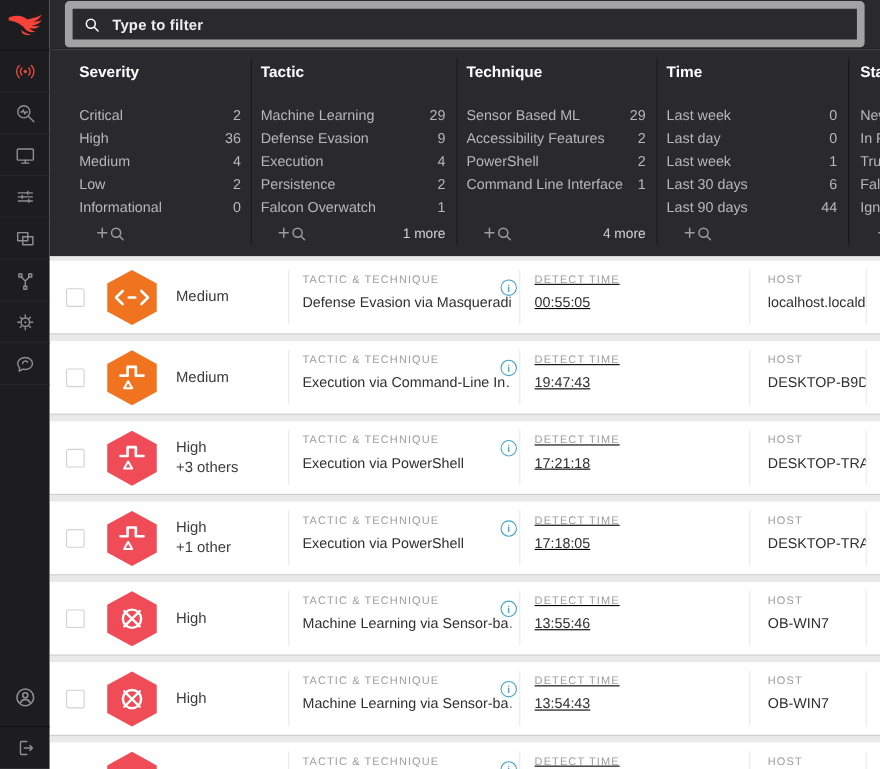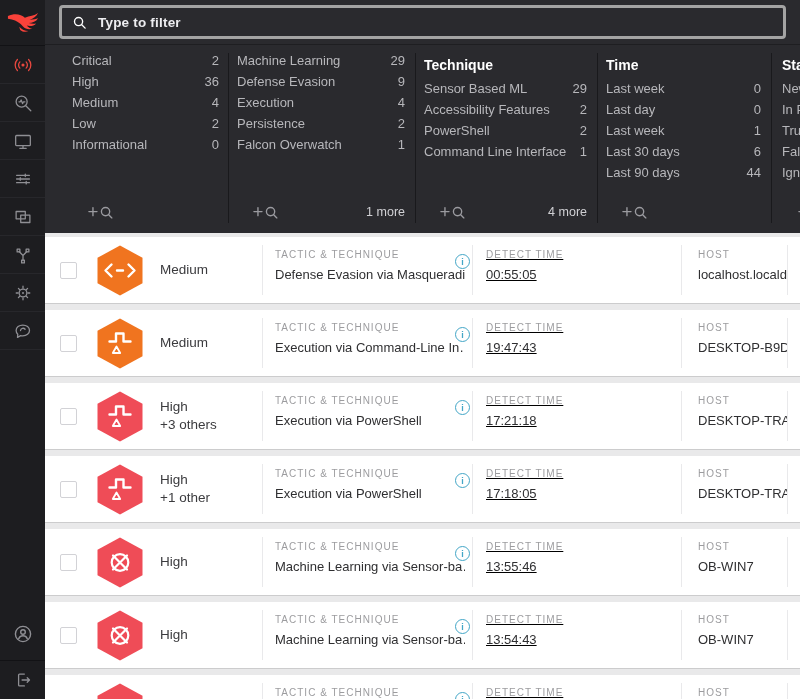--- a/index.html
+++ b/index.html
@@ -18,38 +18,38 @@
   .nav-item.active svg .dotfill{fill:#e8483f;}
   .side-spacer{flex:1;}
   .profile-cell{height:52px;min-height:52px;display:flex;align-items:center;justify-content:center;
                 border-bottom:1px solid #121215;cursor:pointer;}
   .signout-cell{height:38px;min-height:38px;display:flex;align-items:center;justify-content:center;cursor:pointer;}
   .profile-cell svg,.signout-cell svg{stroke:#8f8f94;fill:none;stroke-width:1.4;stroke-linecap:round;stroke-linejoin:round;}
 
   
   .topbar{position:absolute;left:45px;top:0;width:755px;height:45px;background:#2a2a2e;
           border-bottom:1px solid #1e1e21;display:flex;align-items:center;padding:0 14px;box-sizing:border-box;}
-  .searchbox{flex:1;height:28px;border:3px solid #a3a3a3;border-radius:4px;display:flex;
+  .searchbox{flex:1;height:28px;border:7px solid #a3a3a3;border-radius:4px;display:flex;
              align-items:center;padding:0 10px;gap:9px;}
   .searchbox input{flex:1;background:transparent;border:none;outline:none;color:#fff;
                    font-size:13.5px;font-weight:600;font-family:"Liberation Sans",sans-serif;}
   .searchbox input::placeholder{color:#ededf0;opacity:1;font-weight:600;letter-spacing:.2px;}
 
   
   .filters{position:absolute;left:45px;top:45px;width:755px;height:188px;background:#2a2a2e;overflow:hidden;}
   .fdiv{position:absolute;top:8px;bottom:10px;width:1px;background:#19191c;}
   .fd1{left:183px;}.fd2{left:370px;}.fd3{left:552px;}.fd4{left:726px;}
   .fcol{position:absolute;top:0;height:100%;}
   .fcol.c0{left:27px;width:147px;}
   .fcol.c1{left:192px;width:168px;}
   .fcol.c2{left:379px;width:163px;}
   .fcol.c3{left:561px;width:155px;}
   .fcol.c4{left:737px;width:150px;}
   .ftitle{color:#ffffff;font-size:14px;font-weight:700;padding-top:12px;}
-  .f-items{margin-top:5px;}
+  .f-items{margin-top:21px;}
   .fitem{display:flex;justify-content:space-between;color:#b7b7bb;font-size:13px;
          line-height:21px;cursor:pointer;}
   .fitem .cnt{color:#b7b7bb;}
   .ffoot{position:absolute;left:16px;right:0;bottom:13px;display:flex;justify-content:space-between;
          align-items:center;height:16px;}
   .addfilter{cursor:pointer;display:flex;align-items:center;}
   .addfilter svg{stroke:#9b9ba0;fill:none;stroke-width:1.5;stroke-linecap:round;}
   .fmore{color:#d0d0d4;font-size:12.5px;cursor:pointer;}
 
   
@@ -170,20 +170,21 @@
     </div>
   </div>
 
   <div class="filters">
     <div class="fdiv fd1"></div>
     <div class="fdiv fd2"></div>
     <div class="fdiv fd3"></div>
     <div class="fdiv fd4"></div>
     <div>
   <div class="fcol c0">
+    <div class="ftitle">Severity</div>
     <div class="f-items">
   <div class="fitem">
     <span class="lbl">Critical</span>
     <span class="cnt">2</span>
   </div>
 
   <div class="fitem">
     <span class="lbl">High</span>
     <span class="cnt">36</span>
   </div>
@@ -209,20 +210,21 @@
           <path d="M5.5 2.5v9M1 7h9"></path>
                 <circle cx="19.5" cy="7" r="4.6"></circle>
                 <path d="M23 10.5 26.5 14"></path>
         </svg>
       </span>
       <span class="fmore" style="visibility: hidden;"></span>
     </div>
   </div>
 
   <div class="fcol c1">
+    <div class="ftitle">Tactic</div>
     <div class="f-items">
   <div class="fitem">
     <span class="lbl">Machine Learning</span>
     <span class="cnt">29</span>
   </div>
 
   <div class="fitem">
     <span class="lbl">Defense Evasion</span>
     <span class="cnt">9</span>
   </div>

